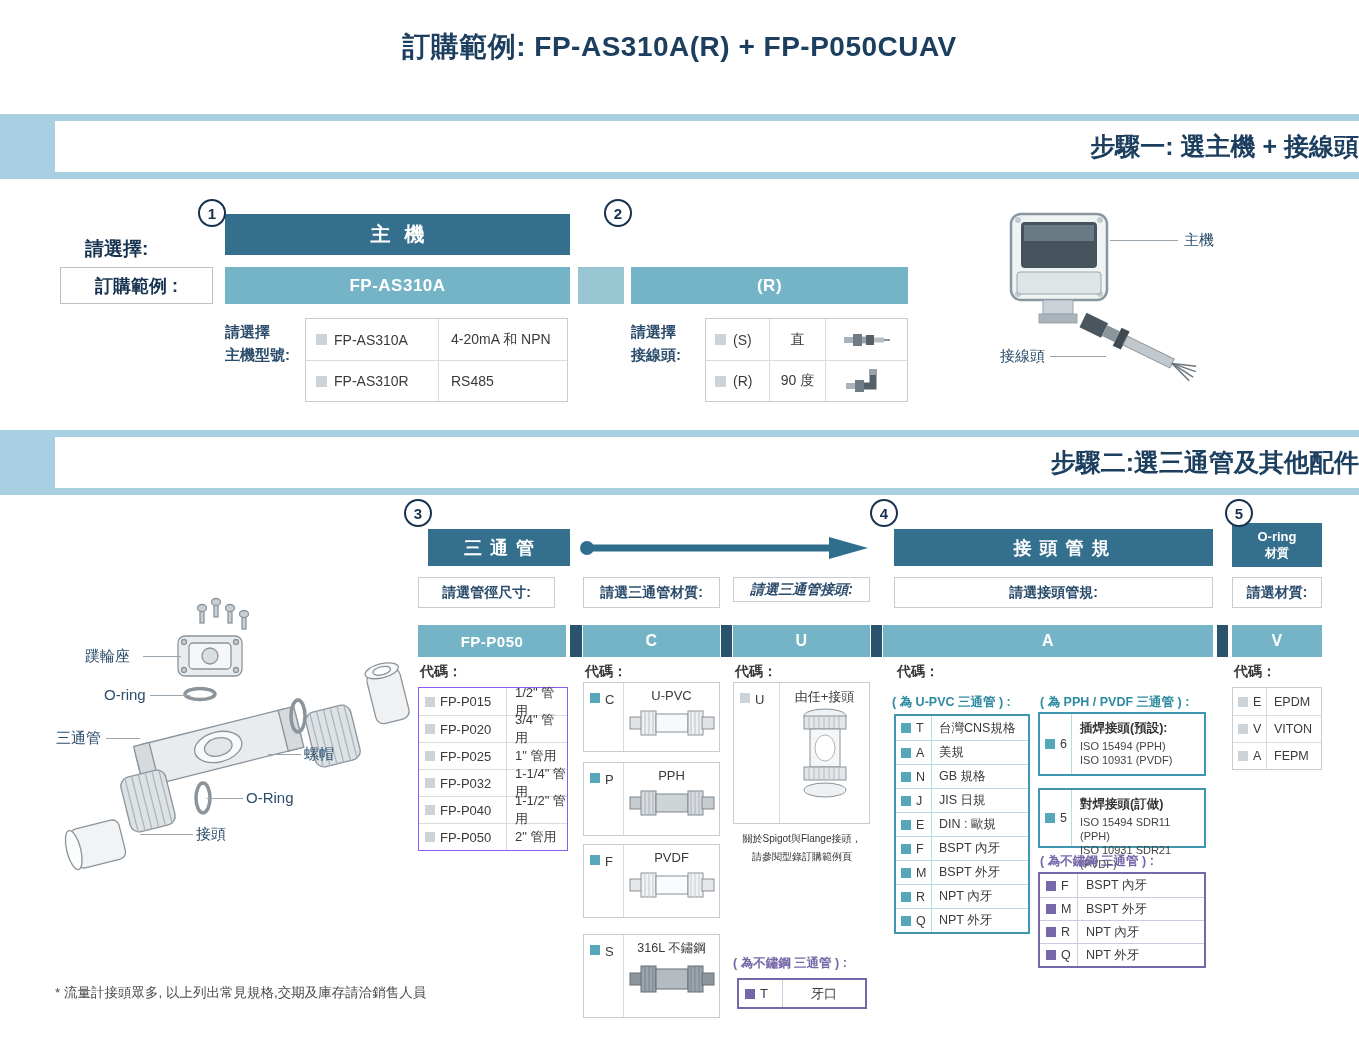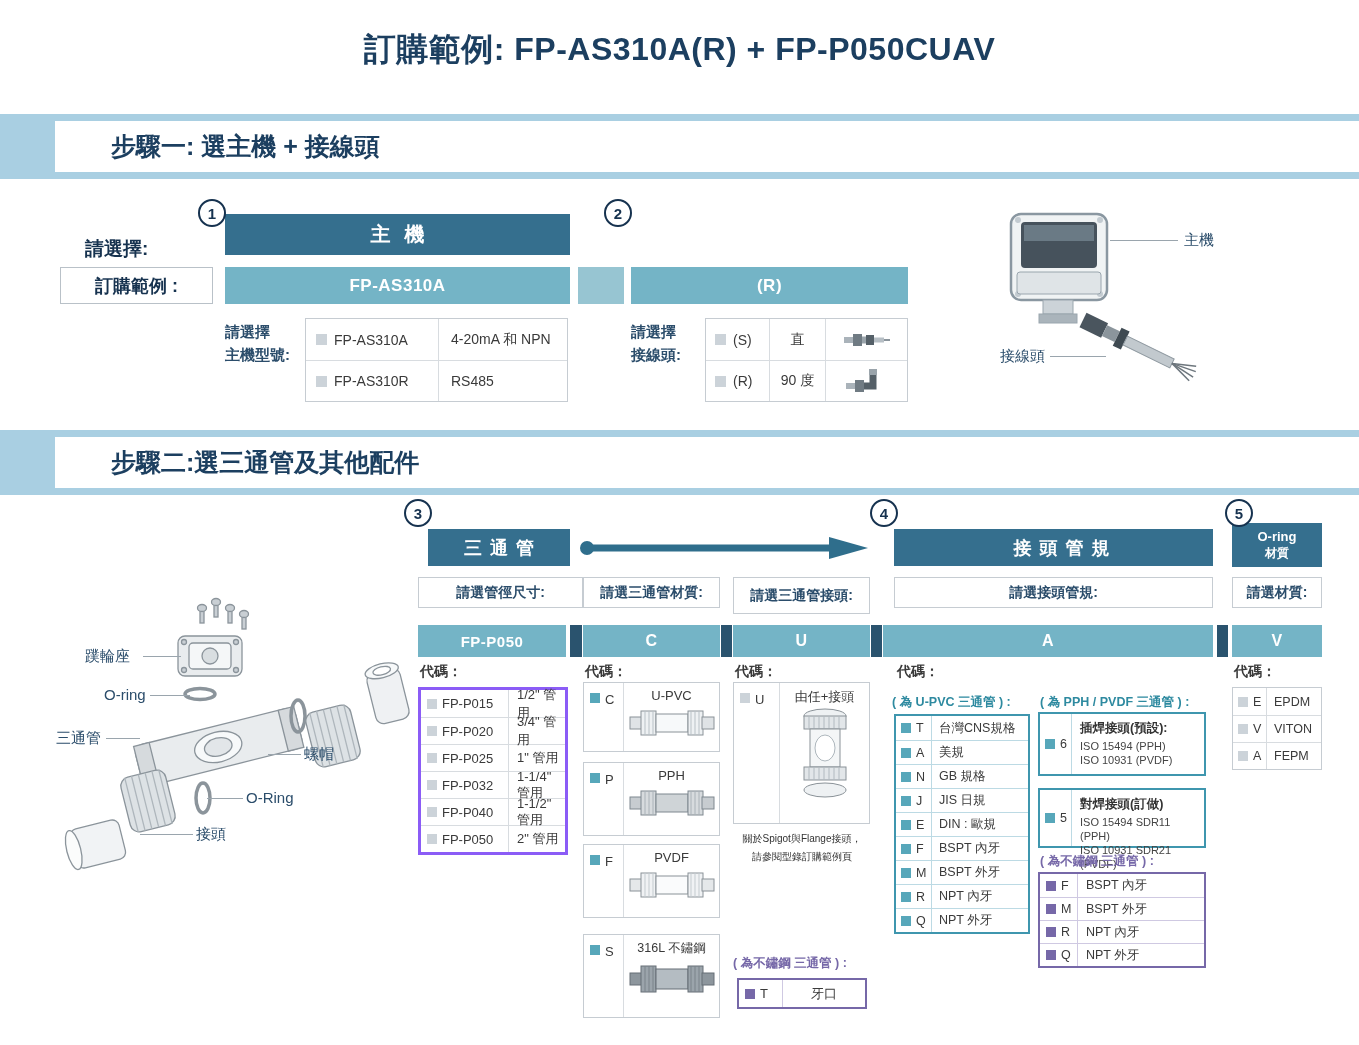--- a/index.html
+++ b/index.html
@@ -1,22 +1,22 @@
 <!DOCTYPE html>
 <html><head>
 <meta charset="utf-8">
 <style>
 *{margin:0;padding:0;box-sizing:border-box;}
 html,body{background:#fff;}
 body{font-family:"Liberation Sans","DejaVu Sans",sans-serif;}
 .page{position:relative;width:1359px;height:1045px;background:#fff;overflow:hidden;color:#333;}
 .abs{position:absolute;}
-.title{position:absolute;top:28px;left:0;width:100%;text-align:center;font-size:32px;font-weight:bold;color:#1c3f60;letter-spacing:.5px;}
+.title{position:absolute;top:28px;left:0;width:100%;text-align:center;font-size:28px;font-weight:bold;color:#1c3f60;letter-spacing:.5px;}
 .band{position:absolute;left:0;width:100%;height:65px;background:#a9cfe2;}
-.band-inner{position:absolute;left:55px;right:0;top:7px;bottom:7px;background:#fff;display:flex;align-items:center;padding-left:56px;font-size:25px;font-weight:bold;color:#1c3f60;}
+.band-inner{position:absolute;left:55px;right:0;top:7px;bottom:7px;background:#fff;display:flex;align-items:center;padding-left:56px;font-size:25px;font-weight:bold;color:#1c3f60;justify-content:flex-end;}
 .badge{position:absolute;width:28px;height:28px;border:2px solid #16324f;border-radius:50%;background:#fff;display:flex;align-items:center;justify-content:center;font-size:15px;font-weight:bold;color:#16324f;z-index:2;}
 .hdr-bar{position:absolute;background:#356f8e;color:#fff;font-weight:bold;display:flex;align-items:center;justify-content:center;}
 .val-bar{position:absolute;background:#74b4c6;color:#fff;font-weight:bold;display:flex;align-items:center;justify-content:center;letter-spacing:.5px;}
 .mid-teal{position:absolute;background:#97c5d2;}
 .sep{position:absolute;background:#2a536e;}
 .lbl-strong{position:absolute;font-weight:bold;color:#16324f;}
 .example-label{position:absolute;border:1px solid #b9c1c8;display:flex;align-items:center;justify-content:center;font-size:18px;font-weight:bold;color:#16324f;background:#fff;}
 .prompt2{position:absolute;font-size:15px;font-weight:bold;color:#2b4d6b;line-height:23px;}
 .prompt{position:absolute;border:1px solid #c6ccd2;background:#fff;display:flex;align-items:center;justify-content:center;font-size:14px;font-weight:bold;color:#2b4d6b;}
 .cb{display:inline-block;width:11px;height:11px;background:#ccd3d9;margin-right:7px;flex:none;}
@@ -24,21 +24,21 @@
 .cb.teal{background:#57a7ba;}
 .cb.purple{background:#7668a8;}
 .htable{position:absolute;border:1px solid #c6ccd2;background:#fff;}
 .hrow{display:flex;height:41px;align-items:center;border-top:1px solid #d8dce0;font-size:14px;color:#3a3a3a;}
 .hrow:first-child{border-top:none;}
 .hc1{width:133px;height:100%;display:flex;align-items:center;padding-left:10px;border-right:1px solid #d8dce0;}
 .hc2{flex:1;padding-left:12px;}
 .wc1{width:64px;height:100%;display:flex;align-items:center;padding-left:9px;border-right:1px solid #d8dce0;}
 .wc2{width:56px;height:100%;display:flex;align-items:center;justify-content:center;border-right:1px solid #d8dce0;}
 .wc3{flex:1;display:flex;align-items:center;justify-content:center;}
-.sztable{position:absolute;border:3px solid #8b5cf6;background:#fff;}
+.sztable{position:absolute;border:1px solid #8b5cf6;background:#fff;}
 .szrow{display:flex;height:27px;align-items:center;border-top:1px solid #d8dce0;font-size:13px;color:#3a3a3a;}
 .szrow:first-child{border-top:none;}
 .szc1{width:88px;height:100%;display:flex;align-items:center;padding-left:6px;border-right:1px solid #d8dce0;}
 .szc2{flex:1;padding-left:8px;}
 .mat-box{position:absolute;left:583px;width:137px;border:1px solid #c6ccd2;background:#fff;display:flex;}
 .mat-left{width:40px;border-right:1px solid #d8dce0;display:flex;align-items:flex-start;padding:9px 0 0 6px;font-size:13px;color:#3a3a3a;}
 .mat-left .cb{margin-top:1px;}
 .mat-right{flex:1;display:flex;flex-direction:column;align-items:center;padding-top:5px;}
 .mat-name{font-size:13px;color:#3a3a3a;}
 .stdtable{position:absolute;border:2px solid #3f96ae;background:#fff;}
@@ -196,23 +196,23 @@
     <polygon points="251,0 290,11 251,22" fill="#2f6e8c"></polygon>
   </svg>
   <div class="badge" style="left:870px;top:499px;">4</div>
   <div class="hdr-bar" style="left:894px;top:529px;width:319px;height:37px;font-size:18px;letter-spacing:8px;padding-left:24px;">接頭管規</div>
   <div class="badge" style="left:1225px;top:499px;">5</div>
   <div class="hdr-bar" style="left:1232px;top:523px;width:90px;height:44px;flex-direction:column;line-height:1.25;">
     <div style="font-size:13px;">O-ring</div>
     <div style="font-size:12px;">材質</div>
   </div>
 
-  <div class="prompt" style="left:418px;top:577px;width:165px;height:31px;">請選管徑尺寸:</div>
+  <div class="prompt" style="left:418px;top:577px;width:137px;height:31px;">請選管徑尺寸:</div>
   <div class="prompt" style="left:583px;top:577px;width:137px;height:31px;">請選三通管材質:</div>
-  <div class="prompt" style="left:733px;top:577px;width:137px;height:37px;">請選三通管接頭:</div>
+  <div class="prompt" style="left:733px;top:577px;width:137px;height:25px;font-style:italic;">請選三通管接頭:</div>
   <div class="prompt" style="left:894px;top:577px;width:319px;height:31px;">請選接頭管規:</div>
   <div class="prompt" style="left:1232px;top:577px;width:90px;height:31px;">請選材質:</div>
 
   <div class="val-bar" style="left:418px;top:625px;width:148px;height:32px;font-size:15px;">FP-P050</div>
   <div class="sep" style="left:570px;top:625px;width:12px;height:32px;"></div>
   <div class="val-bar" style="left:583px;top:625px;width:137px;height:32px;font-size:16px;">C</div>
   <div class="sep" style="left:721px;top:625px;width:11px;height:32px;"></div>
   <div class="val-bar" style="left:733px;top:625px;width:137px;height:32px;font-size:16px;">U</div>
   <div class="sep" style="left:871px;top:625px;width:11px;height:32px;"></div>
   <div class="val-bar" style="left:883px;top:625px;width:330px;height:32px;font-size:16px;">A</div>
@@ -578,14 +578,15 @@
   <div class="leader" style="left:150px;top:695px;width:40px;"></div>
   <div class="dlabel" style="left:56px;top:729px;">三通管</div>
   <div class="leader" style="left:106px;top:738px;width:34px;"></div>
   <div class="dlabel" style="left:304px;top:745px;">螺帽</div>
   <div class="leader" style="left:268px;top:754px;width:33px;"></div>
   <div class="dlabel" style="left:246px;top:789px;">O-Ring</div>
   <div class="leader" style="left:207px;top:798px;width:36px;"></div>
   <div class="dlabel" style="left:196px;top:825px;">接頭</div>
   <div class="leader" style="left:140px;top:834px;width:53px;"></div>
 
+  <div class="footnote" style="left:55px;top:984px;">* 流量計接頭眾多, 以上列出常見規格,交期及庫存請洽銷售人員</div>
 
 </div>
 
 </body></html>

